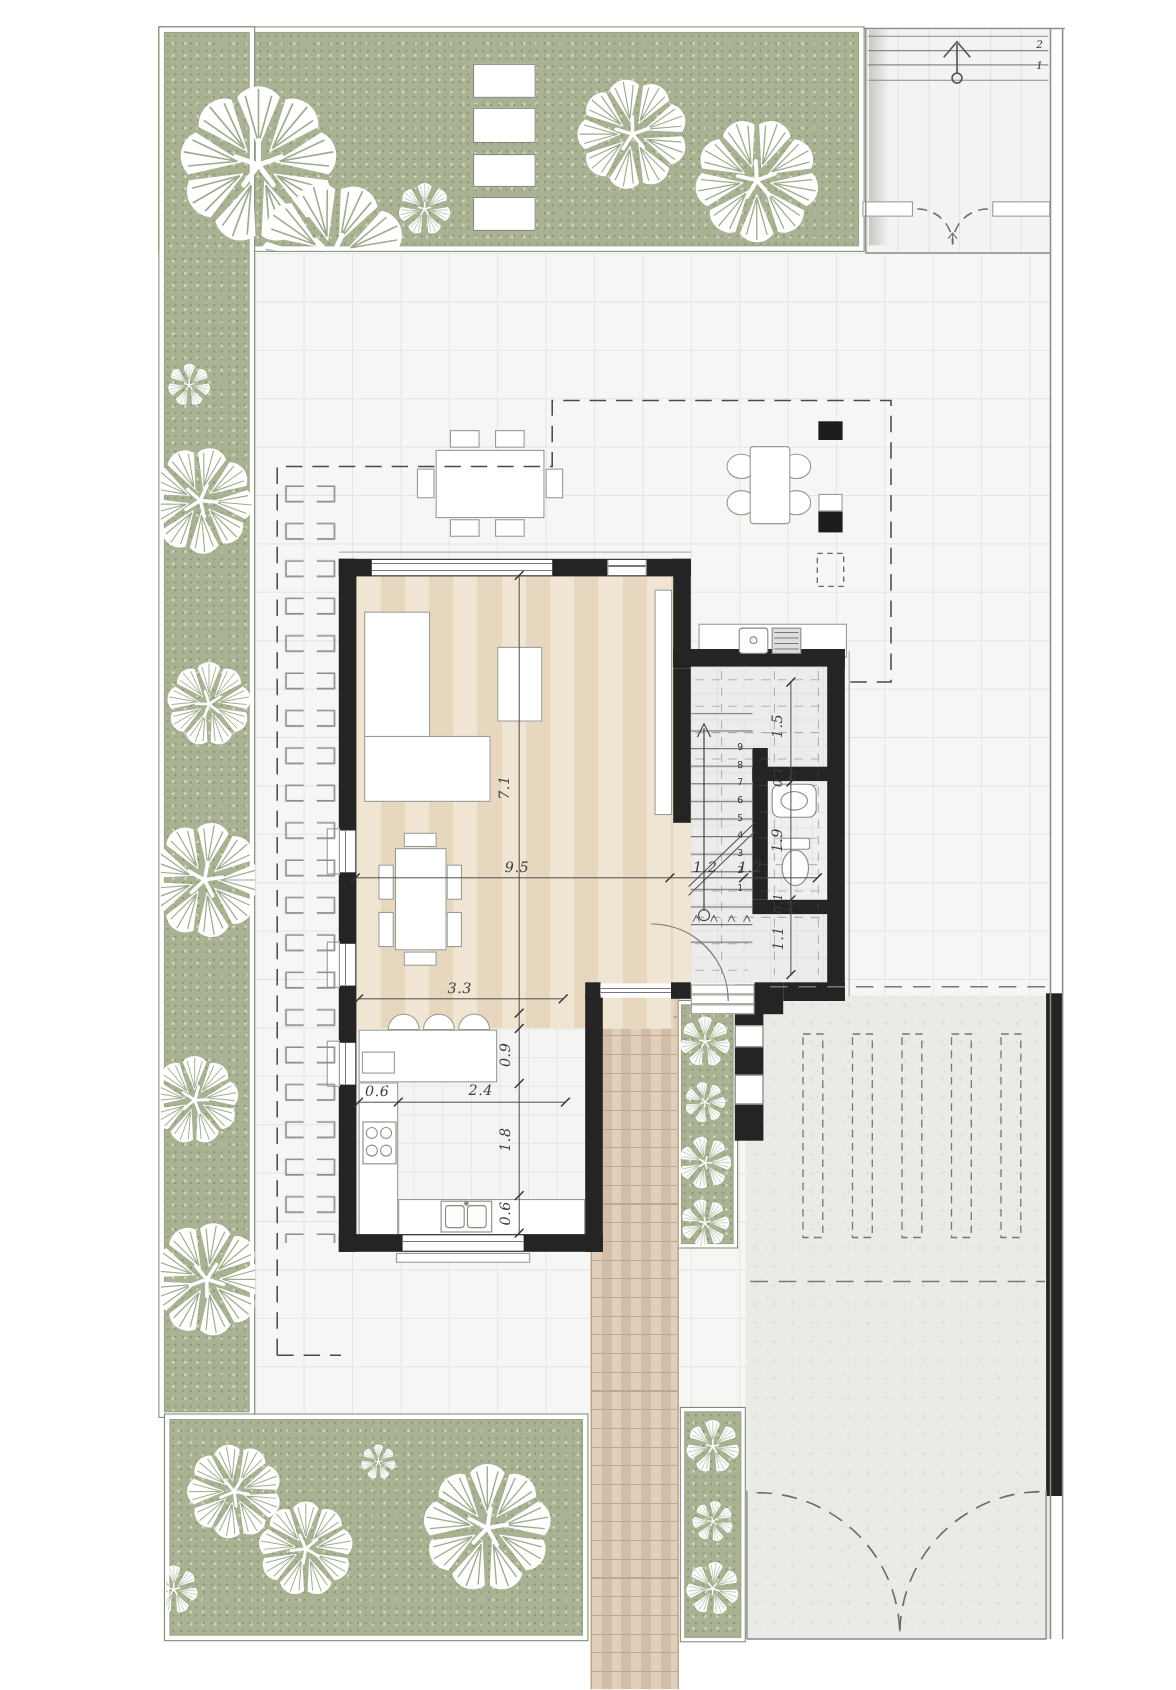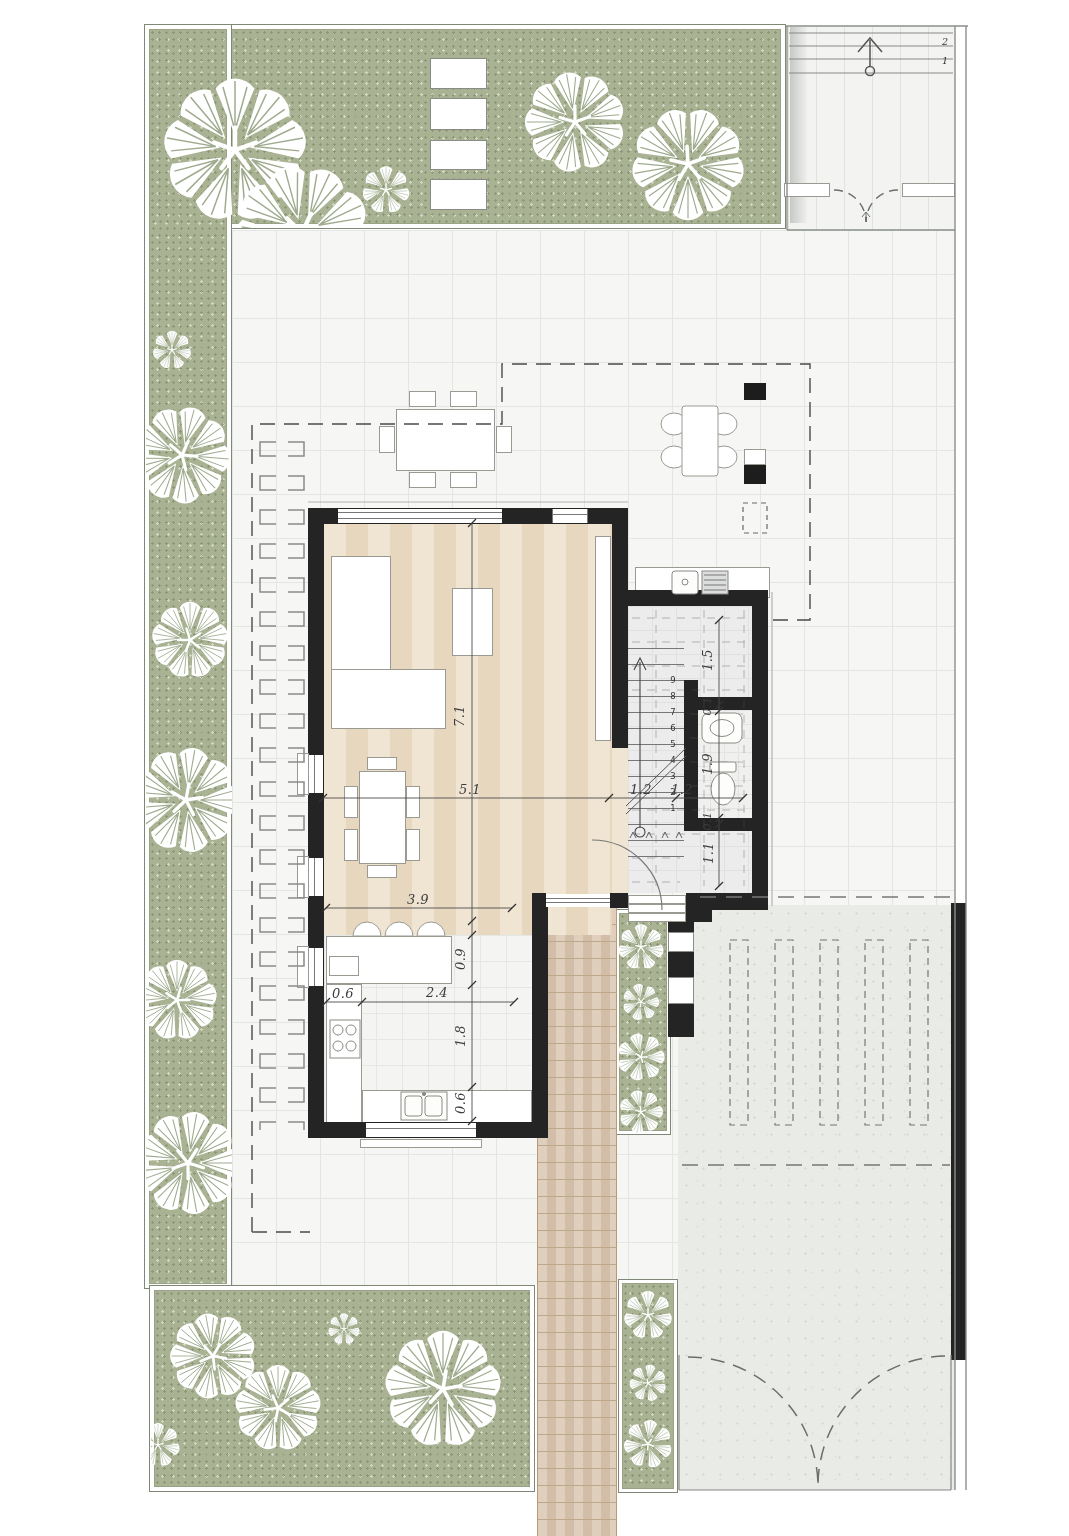--- a/index.html
+++ b/index.html
@@ -414,22 +414,22 @@
       <path d="M715 624 L723 616"></path>
         <path d="M715 709 L723 701"></path>
         <path d="M715 715 L723 707"></path>
       <path d="M715 822 L723 814"></path>
         <path d="M715 828 L723 820"></path>
         <path d="M715 890 L723 882"></path>
     </g>
   </svg>
 
   <span class="dim v" style="left:459px;top:716px;">7.1</span>
-  <span class="dim" style="left:470px;top:789px;">5.1</span>
-  <span class="dim" style="left:418px;top:899px;">3.9</span>
+  <span class="dim" style="left:470px;top:789px;">9.5</span>
+  <span class="dim" style="left:418px;top:899px;">3.3</span>
   <span class="dim" style="left:343px;top:993px;">0.6</span>
   <span class="dim" style="left:437px;top:992px;">2.4</span>
   <span class="dim v" style="left:460px;top:959px;">0.9</span>
   <span class="dim v" style="left:460px;top:1036px;">1.8</span>
   <span class="dim v" style="left:460px;top:1103px;">0.6</span>
   <span class="dim" style="left:641px;top:789px;">1.2</span>
   <span class="dim" style="left:682px;top:789px;">1.2</span>
   <span class="dim v" style="left:707px;top:660px;">1.5</span>
   <span class="dim v" style="left:707px;top:706px;font-size:11px;">0.1</span>
   <span class="dim v" style="left:707px;top:764px;">1.9</span>

